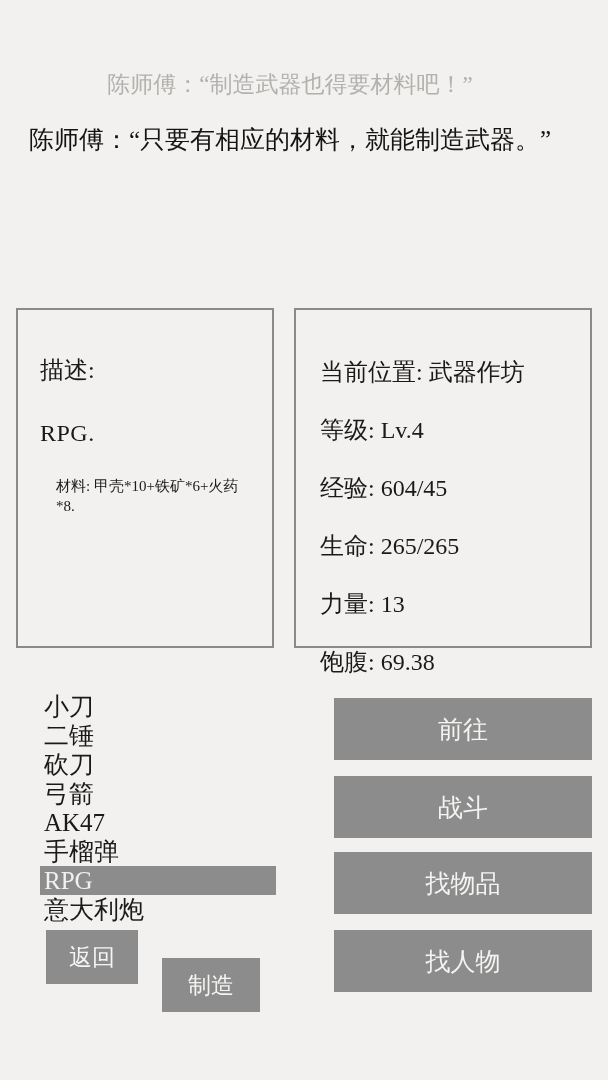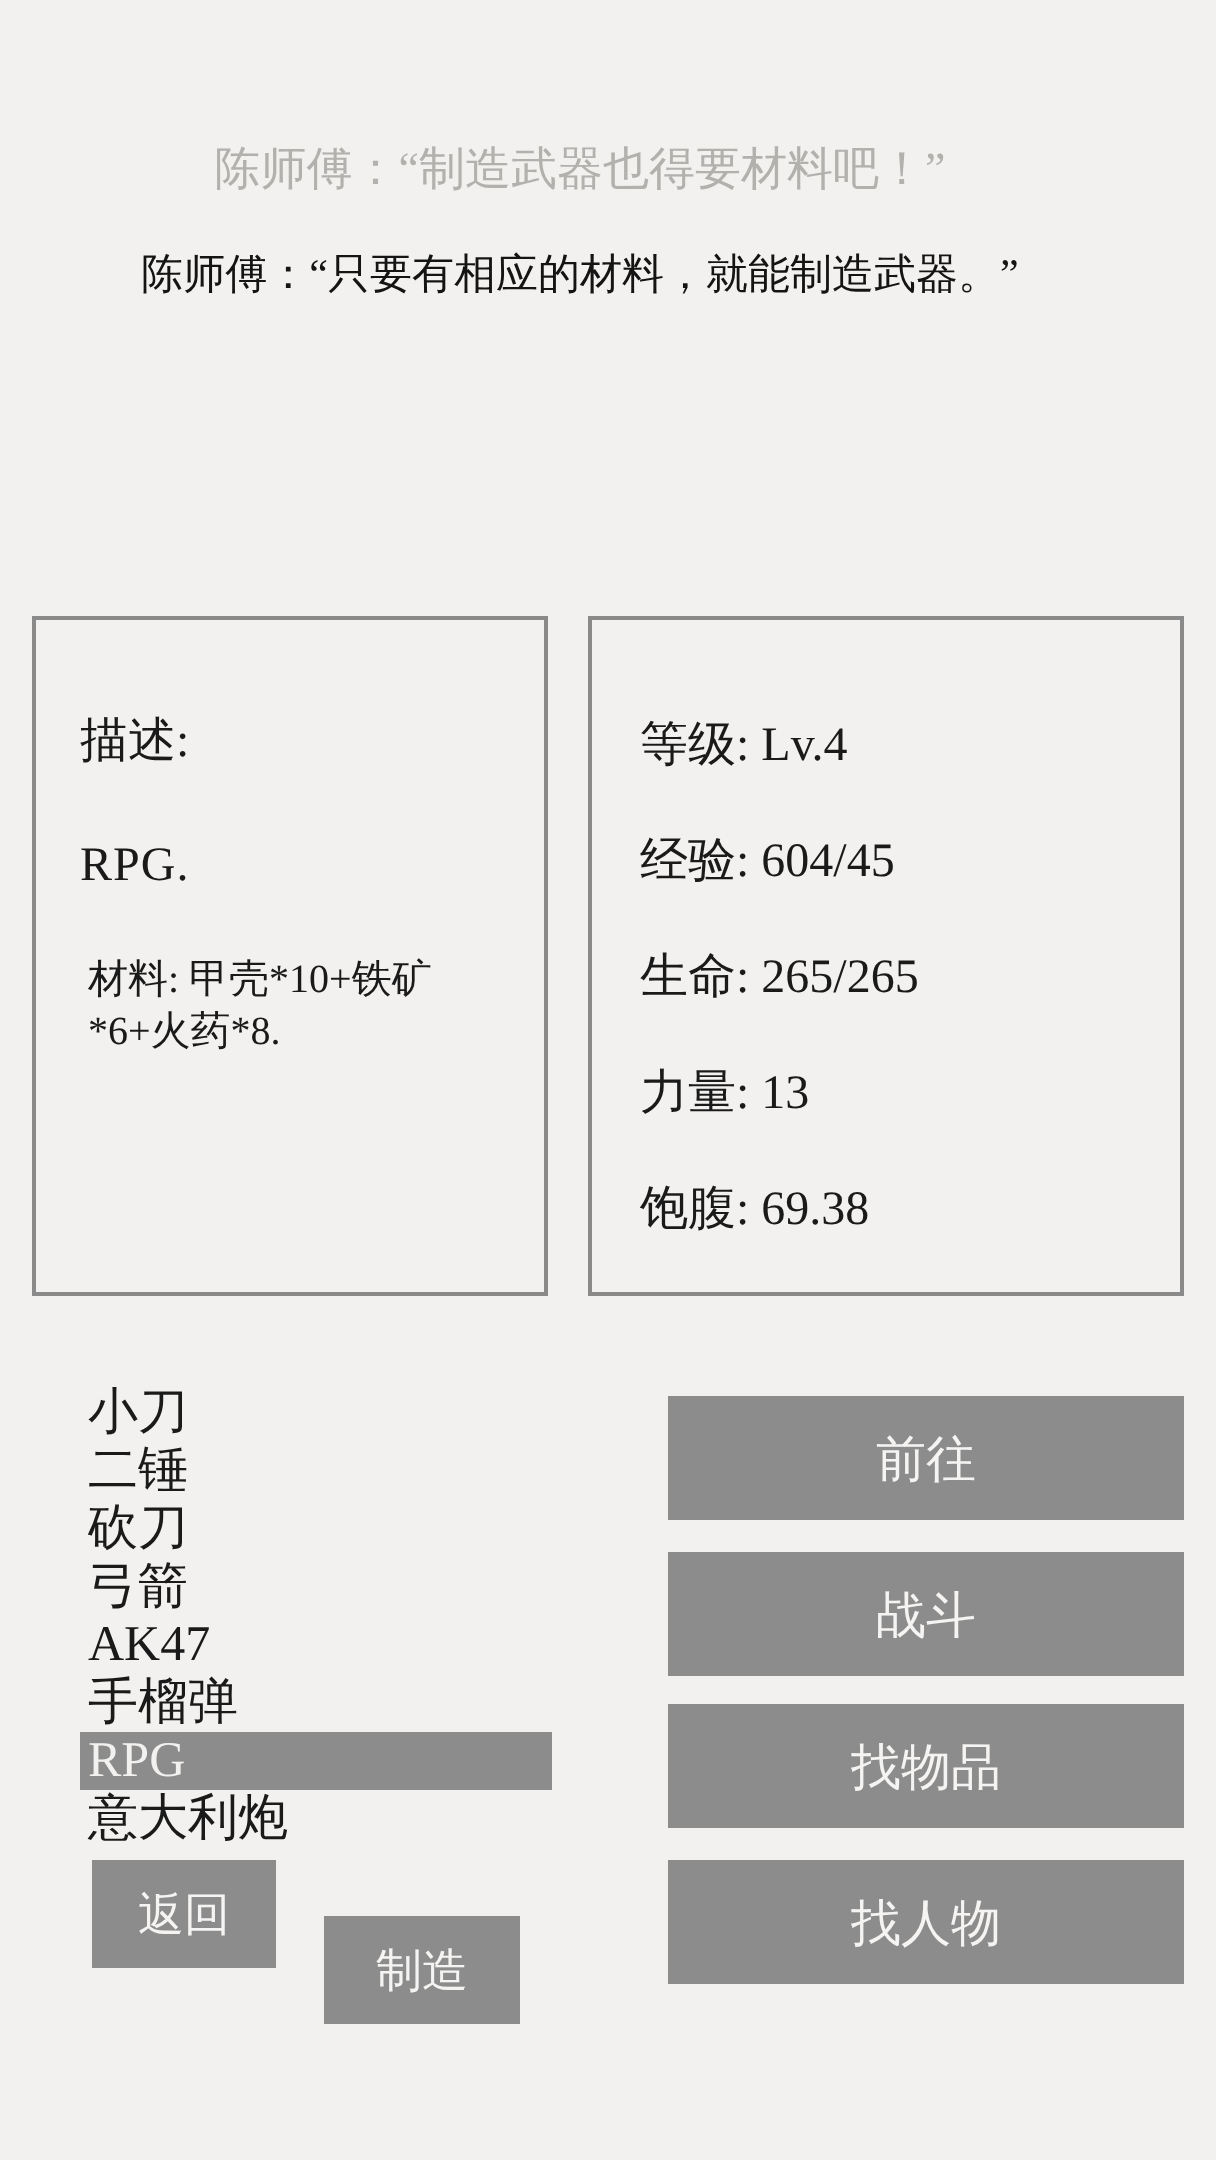--- a/index.html
+++ b/index.html
@@ -25,21 +25,21 @@
     line-height: 1.45;
   }
   #dlg-old {
     top: 68px;
     color: #b3b1ae;
     font-size: 23px;
   }
   #dlg-new {
     top: 122px;
     color: #141414;
-    font-size: 21px;
+    font-size: 25px;
     padding: 0 28px;
     box-sizing: border-box;
   }
 
   
   .panel {
     position: absolute;
     border: 2px solid #8a8a8a;
     background: transparent;
     box-sizing: border-box;
@@ -62,23 +62,23 @@
   .desc-title {
     font-size: 24px;
     margin: 0 0 34px 0;
   }
   .desc-name {
     font-size: 24px;
     margin: 0 0 30px 0;
     letter-spacing: .5px;
   }
   .desc-mat {
-    font-size: 20px;
+    font-size: 15px;
     line-height: 1.32;
-    margin: 4px;
+    margin: 16px;
     padding-right: 4px;
   }
 
   .status-line {
     font-size: 24px;
     margin: 0 0 26px 0;
     white-space: nowrap;
   }
   .status-line:last-child { margin-bottom: 0; }
 
@@ -150,20 +150,21 @@
 <div class="dialogue" id="dlg-old">陈师傅：“制造武器也得要材料吧！”</div>
 <div class="dialogue" id="dlg-new">陈师傅：“只要有相应的材料，就能制造武器。”</div>
 
 <div class="panel" id="panel-desc">
   <p class="desc-title">描述:</p>
   <p class="desc-name">RPG.</p>
   <p class="desc-mat">材料: 甲壳*10+铁矿*6+火药*8.</p>
 </div>
 
 <div class="panel" id="panel-status">
+  <p class="status-line">当前位置: 武器作坊</p>
   <p class="status-line">等级: Lv.4</p>
   <p class="status-line">经验: 604/45</p>
   <p class="status-line">生命: 265/265</p>
   <p class="status-line">力量: 13</p>
   <p class="status-line">饱腹: 69.38</p>
 </div>
 
 <div id="weapon-list">
   <div class="weapon-item">小刀</div>
   <div class="weapon-item">二锤</div>

